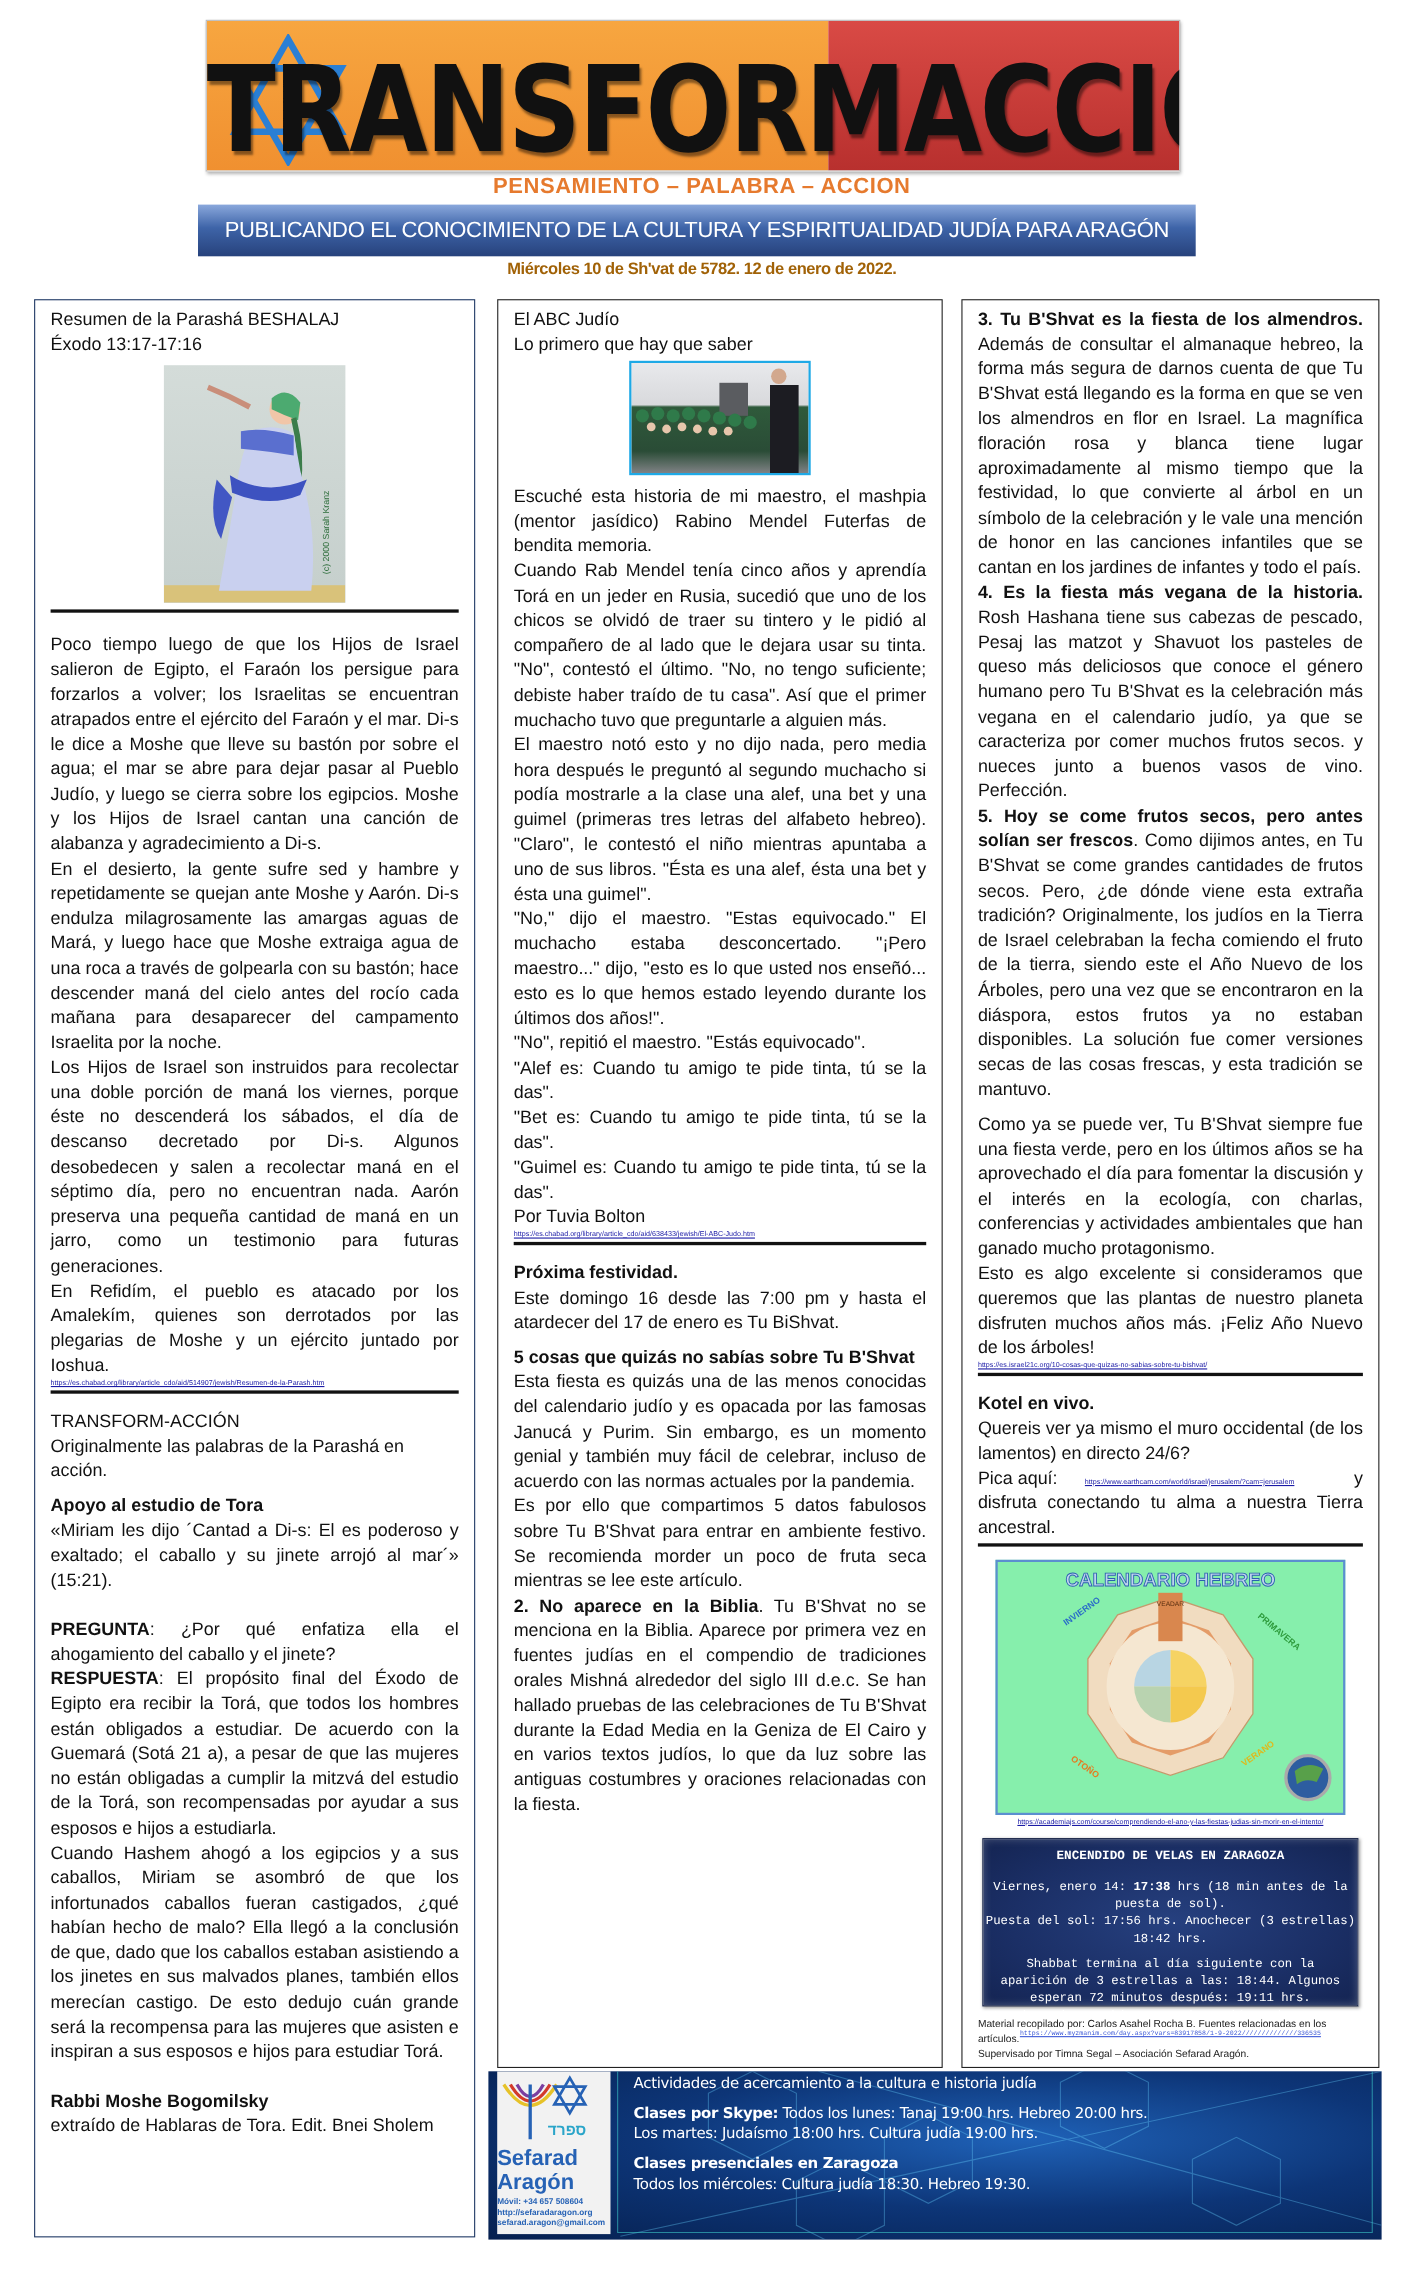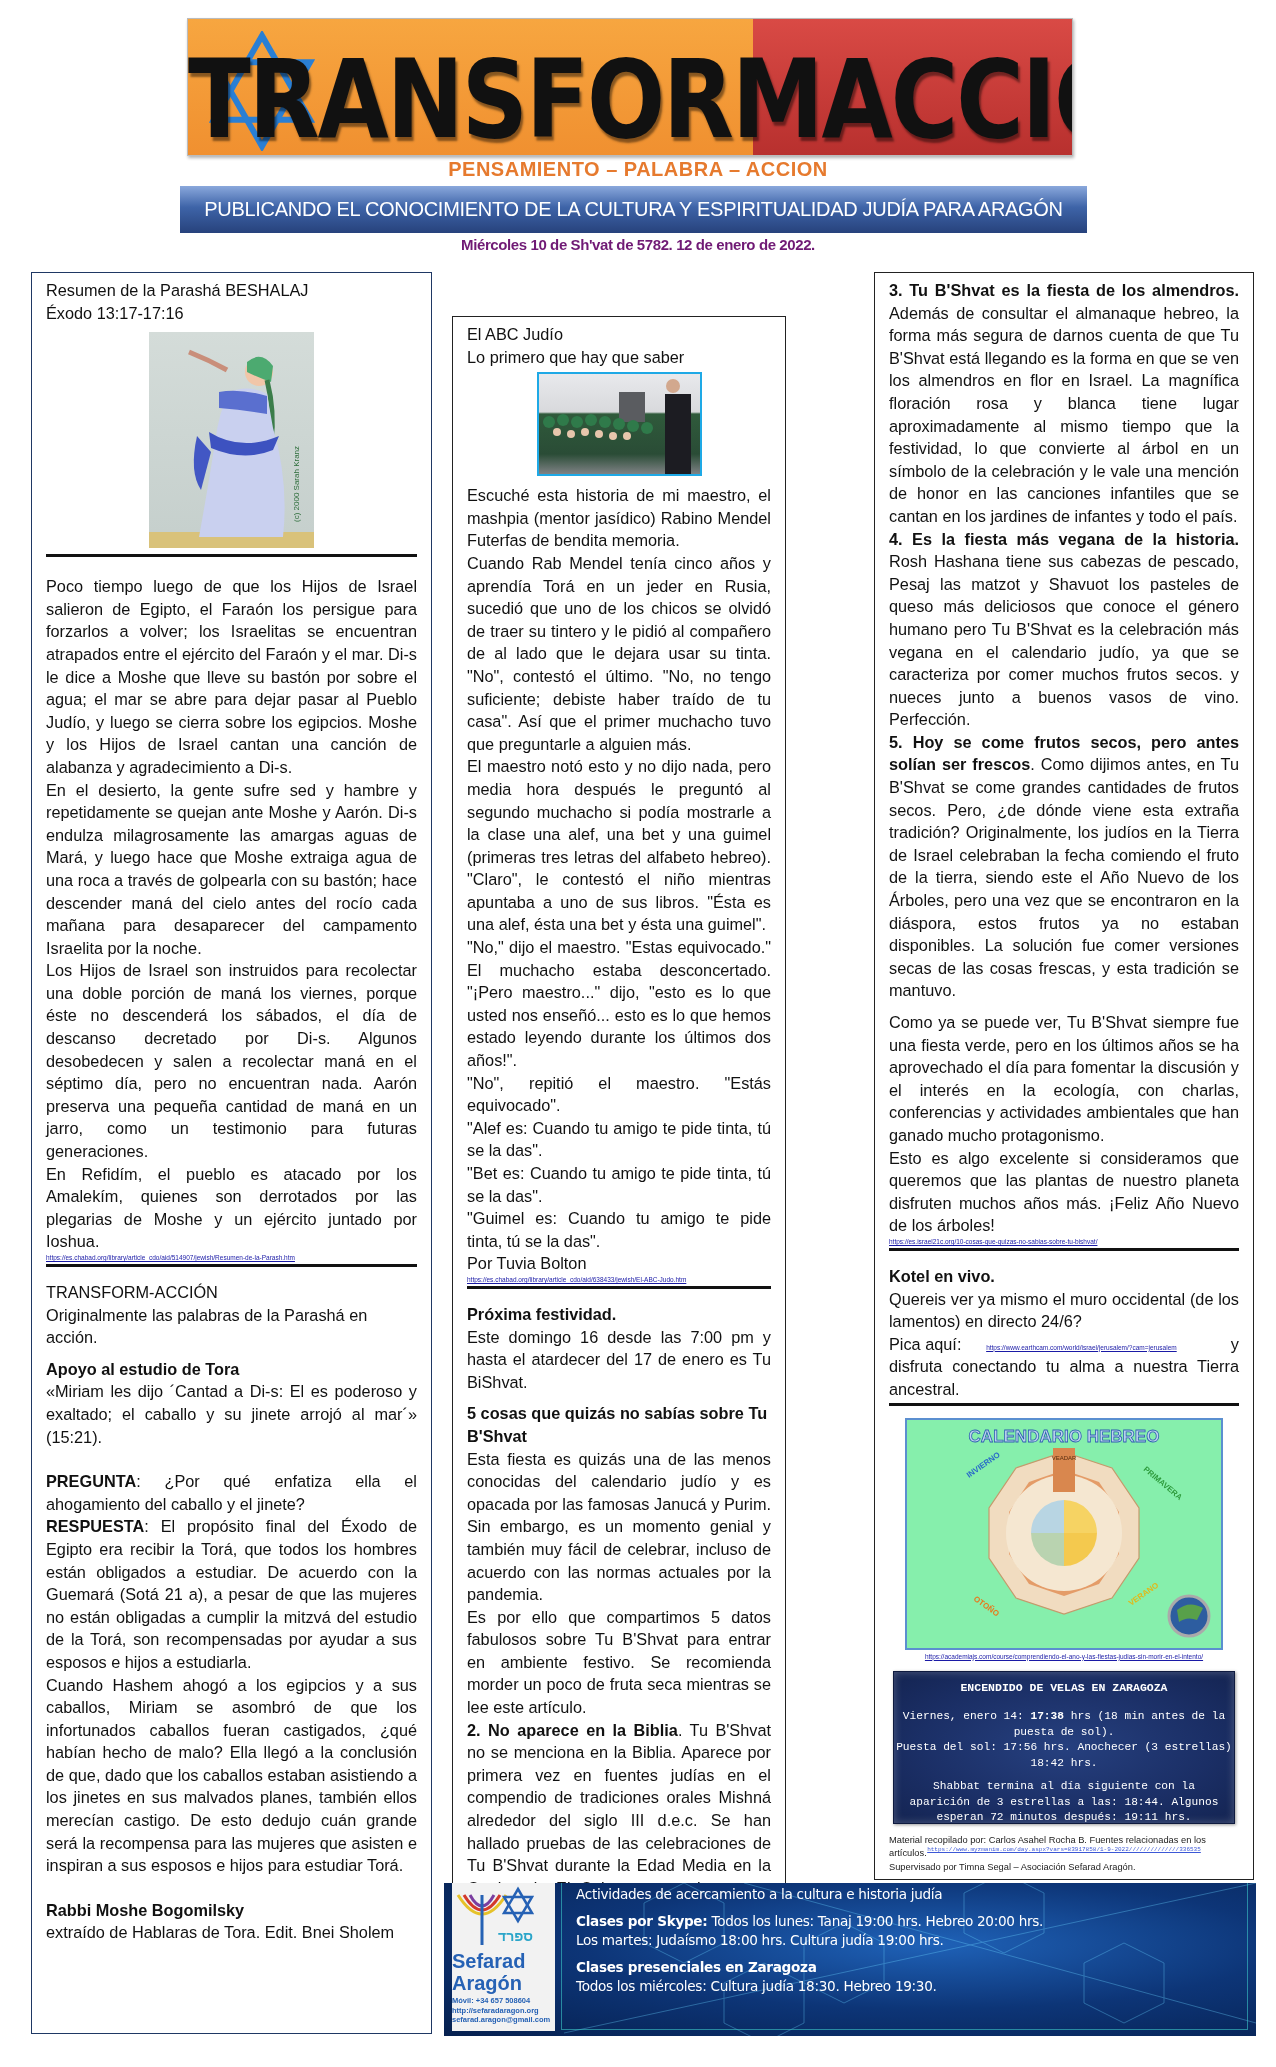--- a/index.html
+++ b/index.html
@@ -7,26 +7,26 @@
   body { font-family: "Liberation Sans", "DejaVu Sans", sans-serif; color: #111; position: relative; }
 
   
   .masthead { position: absolute; left: 187px; top: 18px; width: 886px; height: 138px; border: 1px solid #bbb; box-shadow: 1px 2px 3px rgba(0,0,0,0.3); overflow: hidden; }
   .mast-orange { position: absolute; left: 0; top: 0; width: 565px; height: 100%; background: linear-gradient(#f7a640, #f09030); }
   .mast-red { position: absolute; left: 565px; top: 0; right: 0; height: 100%; background: linear-gradient(#d94a45, #b8302e); }
   .mast-star { position: absolute; left: 14px; top: 12px; width: 120px; height: 120px; }
   .mast-title { position: absolute; left: 0; right: 0; top: 18px; text-align: center; font-family: "DejaVu Sans", sans-serif; font-weight: bold; font-size: 92px; letter-spacing: -2px; color: #111; transform: scaleY(1.18); transform-origin: top; text-shadow: 2px 3px 2px rgba(0,0,0,0.45); white-space: nowrap; }
   .tagline { position: absolute; left: 0; width: 1276px; top: 158px; text-align: center; font-weight: bold; font-size: 20px; color: #e67a2e; letter-spacing: 0.5px; }
   .banner { position: absolute; left: 180px; top: 186px; width: 907px; height: 47px; background: linear-gradient(#8aa8dc, #3e64a8 45%, #27427c); display: flex; align-items: center; justify-content: center; color: #fff; font-size: 20px; letter-spacing: -0.3px; }
-  .dateline { position: absolute; left: 0; width: 1276px; top: 236px; text-align: center; font-size: 15px; font-weight: bold; color: #701a75; letter-spacing: -0.4px; }
+  .dateline { position: absolute; left: 0; width: 1276px; top: 236px; text-align: center; font-size: 15px; font-weight: bold; color: #a16207; letter-spacing: -0.4px; }
 
   
   .col { position: absolute; border: 1.5px solid #1f3864; background: #fff; }
   .col1 { left: 31px; top: 272px; width: 401px; height: 1762px; border-color: #1f3864; }
-  .col2 { left: 452px; top: 272px; width: 334px; height: 1608px; border-color: #222; margin-top: 44px; }
+  .col2 { left: 452px; top: 272px; width: 405px; height: 1608px; border-color: #222; }
   .col3 { left: 874px; top: 272px; width: 380px; height: 1608px; border-color: #222; }
   .inner { position: absolute; left: 14px; right: 14px; }
   .txt { font-size: 16.3px; line-height: 22.6px; text-align: justify; color: #111; }
   .txt b, .bold { font-weight: bold; }
   .head { font-size: 16.3px; line-height: 22.6px; }
   .rule { height: 3px; background: #111; margin: 2px 0; }
   .link { font-size: 6.5px; color: #1a1aa6; text-decoration: underline; white-space: nowrap; overflow: hidden; line-height: 9px; display: block; }
 
   
   .img-miriam { width: 165px; height: 216px; margin: 8px auto 6px auto; position: relative; background: linear-gradient(#d4dcd9, #c5cfcc); overflow: hidden; }

